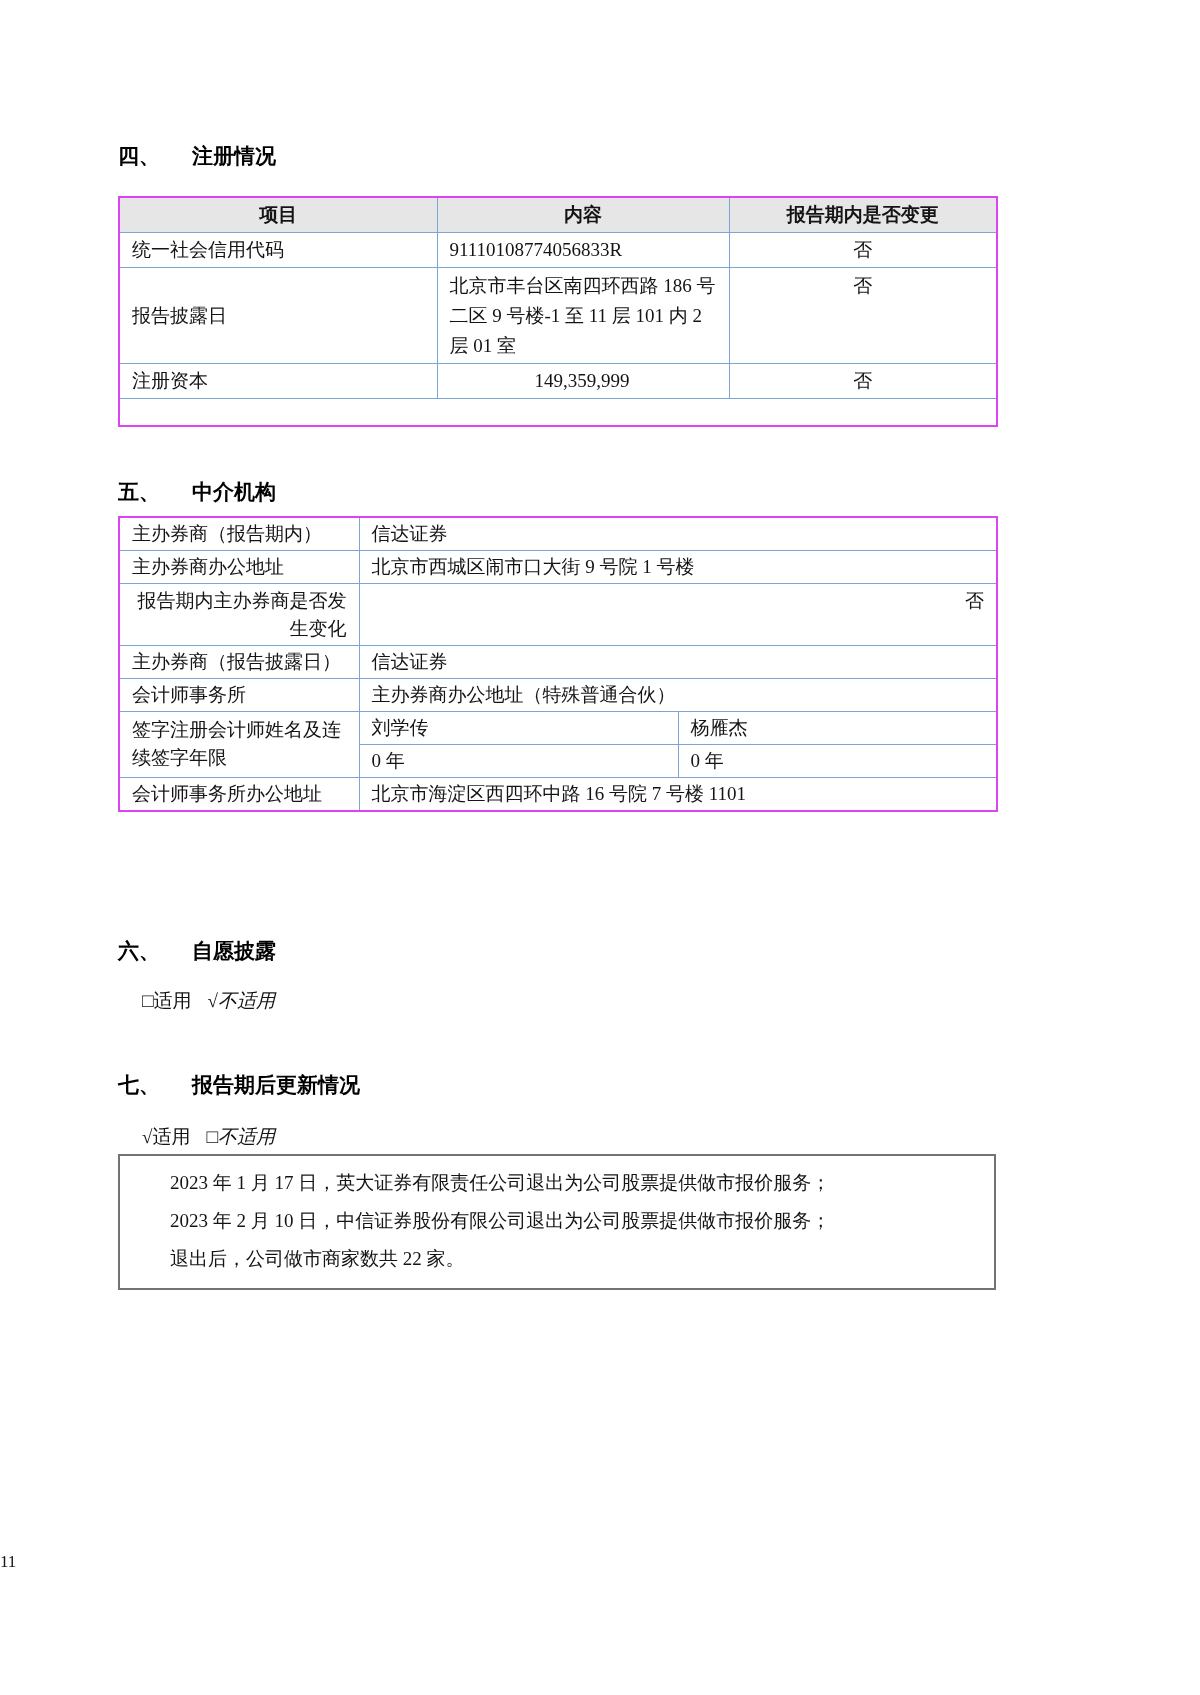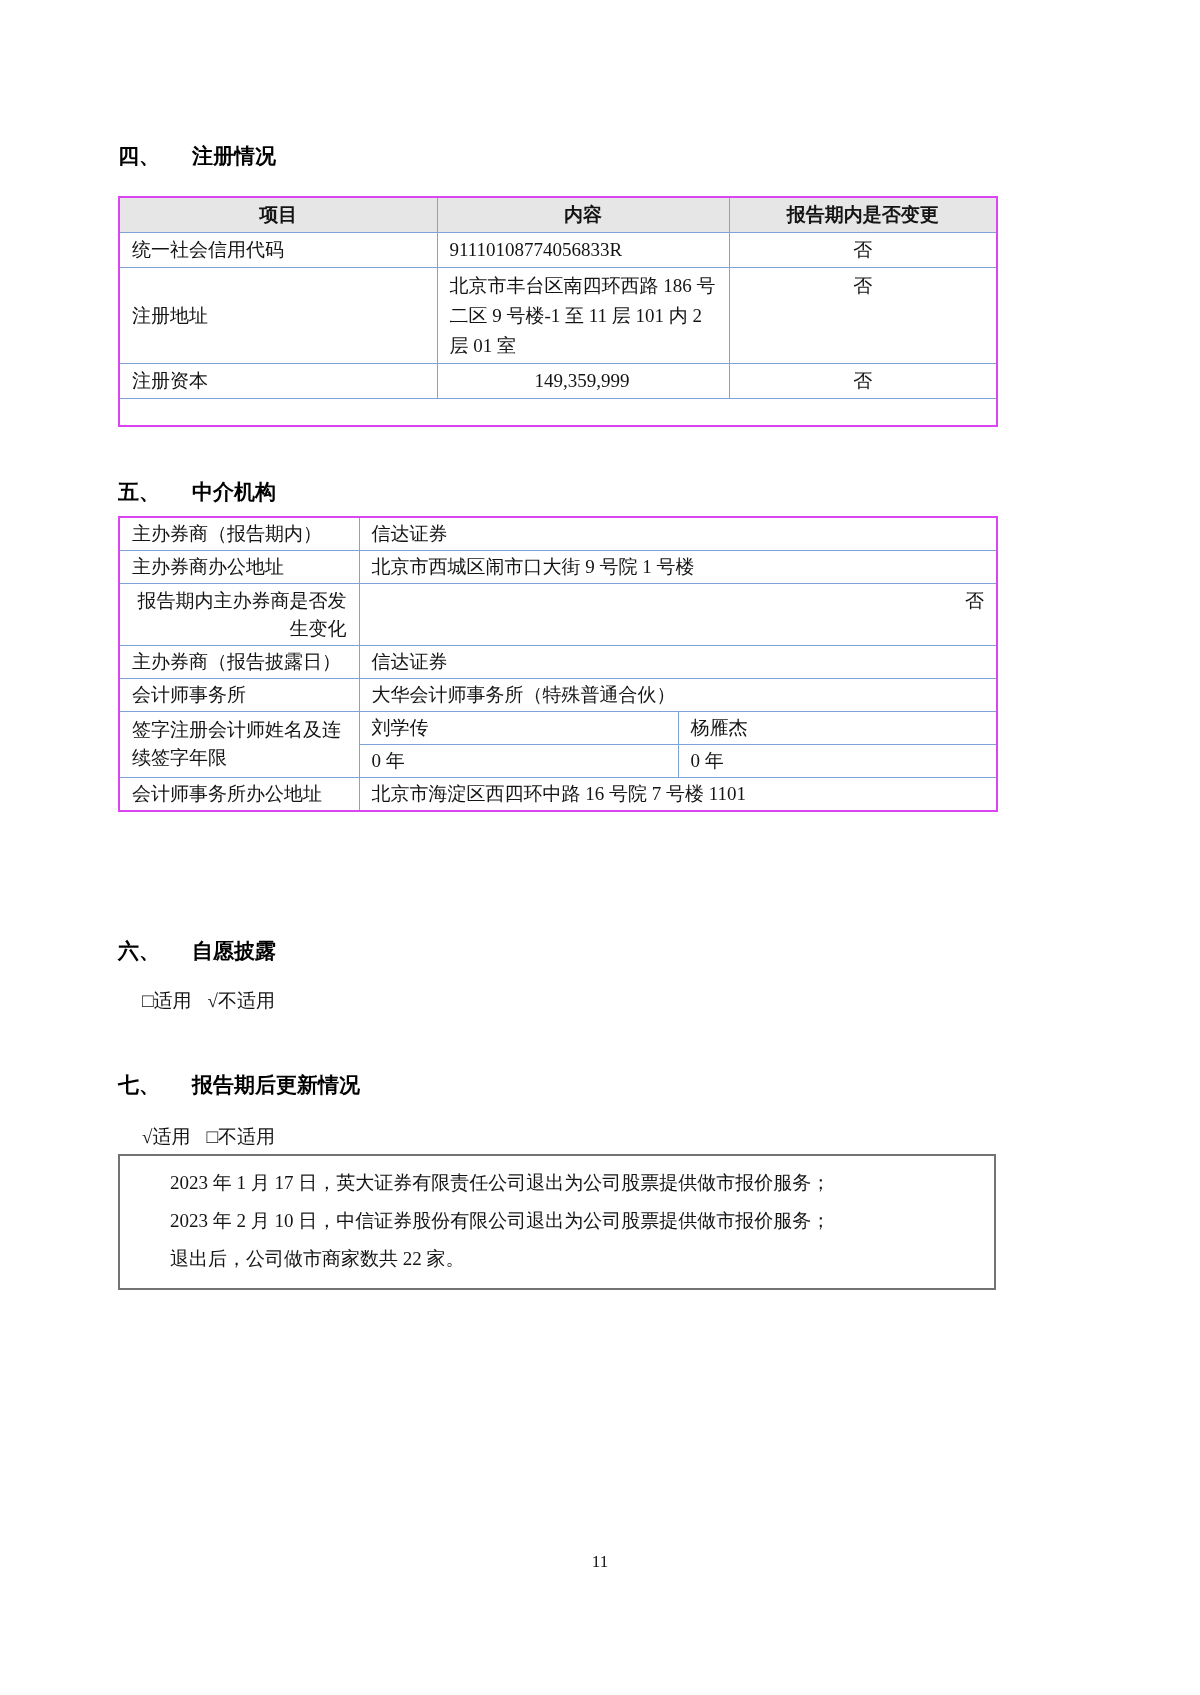--- a/index.html
+++ b/index.html
@@ -60,35 +60,35 @@
   .t2 td.cpa-label { vertical-align:middle; }
   .heading-s5 { margin-top:52px; }
   .heading-s6 { margin-top:126px; }
   .heading-s7 { margin-top:58px; }
   .option-line {
     margin-top:24px;
     font-size:19px; line-height:26px;
     display:flex;
     padding-left:24px;
   }
-  .option-line .opt + .opt { margin-left:16px; }
+  .option-line .opt + .opt { margin-left:16px;font-style:italic; }
   .option-line-s7 { margin-top:26px; }
   .disclosure-box {
     margin-top:4px;
     width:878px;
     border:2px solid #737373;
     padding:8px 12px 10px 0;
   }
   .disclosure-box p {
     font-size:19px; line-height:38px;
     padding-left:50px;
   }
   .page-number {
     position:absolute; top:1552px; left:0;
-    width:1200px; text-align:center;
+    width:1200px; 
     font-size:17px;
   }
 </style>
 </head>
 <body>
 
 <div class="page">
   <div class="content">
 
     <div class="section-heading">
@@ -109,21 +109,21 @@
           <th>报告期内是否变更</th>
         </tr>
       </thead>
       <tbody>
         <tr class="row-code">
           <td class="cell-item">统一社会信用代码</td>
           <td class="cell-content">91110108774056833R</td>
           <td class="cell-changed">否</td>
         </tr>
         <tr class="row-addr">
-          <td class="cell-item">注册地址</td>
+          <td class="cell-item">报告披露日</td>
           <td class="cell-content">北京市丰台区南四环西路 186 号二区 9 号楼-1 至 11 层 101 内 2 层 01 室</td>
           <td class="cell-changed">否</td>
         </tr>
         <tr class="row-cap">
           <td class="cell-item">注册资本</td>
           <td class="cell-content num-right">149,359,999</td>
           <td class="cell-changed">否</td>
         </tr>
         <tr class="row-empty">
           <td colspan="3"></td>
@@ -154,21 +154,21 @@
         <tr class="r-change">
           <td>报告期内主办券商是否发生变化</td>
           <td colspan="2">否</td>
         </tr>
         <tr class="r-short">
           <td>主办券商（报告披露日）</td>
           <td colspan="2">信达证券</td>
         </tr>
         <tr class="r-short">
           <td>会计师事务所</td>
-          <td colspan="2">大华会计师事务所（特殊普通合伙）</td>
+          <td colspan="2">主办券商办公地址（特殊普通合伙）</td>
         </tr>
         <tr class="r-cpa-name">
           <td class="cpa-label" rowspan="2">签字注册会计师姓名及连续签字年限</td>
           <td>刘学传</td>
           <td>杨雁杰</td>
         </tr>
         <tr class="r-cpa-year">
           <td>0 年</td>
           <td>0 年</td>
         </tr>

